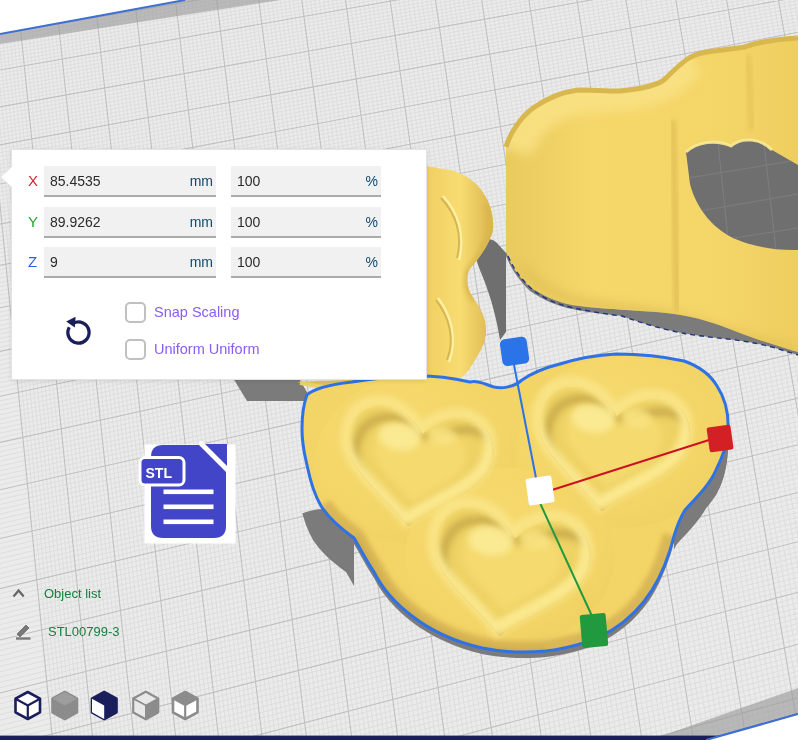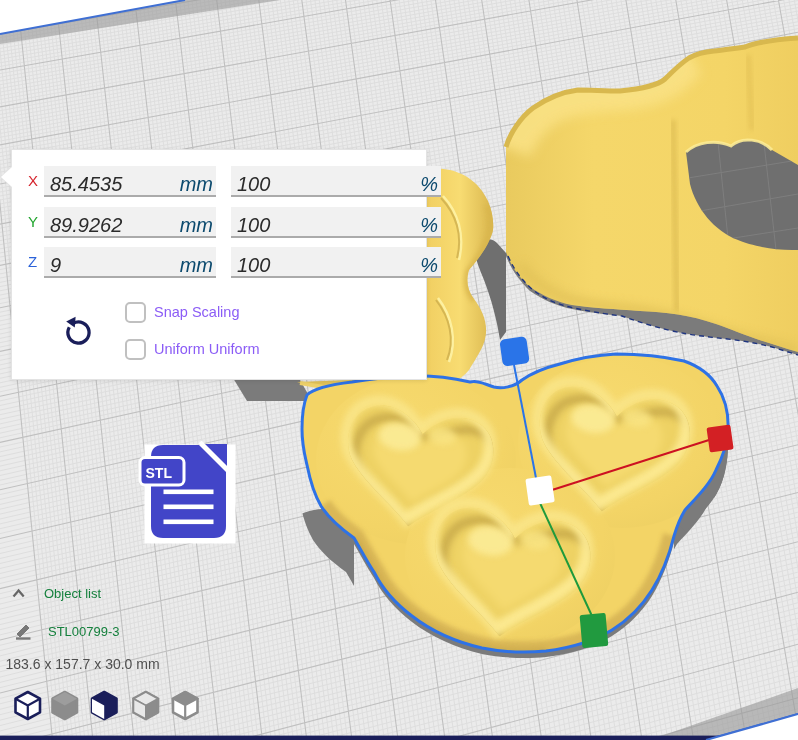--- a/index.html
+++ b/index.html
@@ -6,25 +6,25 @@
   font-family:"Liberation Sans", sans-serif; }
 #stage { position:relative; width:798px; height:740px; }
 #panel { position:absolute; left:11px; top:149px; width:416px; height:231px;
   background:#fff; border:1px solid #e3e3e3; box-shadow:0 1px 4px rgba(0,0,0,0.10); }
 #notch { position:absolute; left:-11px; top:17px; width:0; height:0;
   border-top:10px solid transparent; border-bottom:10px solid transparent;
   border-right:11px solid #ffffff; filter:drop-shadow(-1px 0 0 #e3e3e3); }
 .row { position:absolute; left:0; width:100%; height:31px; }
 .axis { position:absolute; left:16px; top:6px; font-size:15px; }
 .fld { position:absolute; top:0; height:31px; background:#f1f1f1;
-  border-bottom:2px solid #ababab; font-size:20px; color:#2b2b2b;font-style:italic; }
+  border-bottom:2px solid #ababab; font-size:14px; color:#2b2b2b; }
 .fld .val { position:absolute; left:6px; top:7px; }
 .fld .unit { position:absolute; right:3px; top:7px; color:#0c4a6e; }
 .f1 { left:32px; width:172px; }
-.f2 { left:219px; width:210px; }
+.f2 { left:219px; width:150px; }
 .cb { position:absolute; left:113px; width:21px; height:21px; background:#fff;
   border:2px solid #c0c0c0; border-radius:5px; }
 .cbl { position:absolute; left:142px; font-size:14.5px; color:#8b5cf6; }
 .txt { position:absolute; color:#15803d; }
 </style></head>
 <body>
 <div id="stage">
 <svg width="798" height="740" viewBox="0 0 798 740">
 <defs>
 <clipPath id="plate">
@@ -262,14 +262,13 @@
     <path d="M10.2,9.3 A10.6,10.6 0 1 1 6.3,13.2" stroke="#1a1e5a" stroke-width="3.3" fill="none"></path>
     <path d="M3.2,7.6 L12.6,2.8 L11.8,13.6 Z" fill="#1a1e5a"></path>
   </svg>
   <div class="cb" style="top:152px;"></div>
   <div class="cbl" style="top:154px;">Snap Scaling</div>
   <div class="cb" style="top:188.5px;"></div>
   <div class="cbl" style="top:190.5px;">Uniform Uniform</div>
 </div>
 <div class="txt" style="left:44px; top:586px; font-size:13px;">Object list</div>
 <div class="txt" style="left:48px; top:623.5px; font-size:13px;">STL00799-3</div>
-<div class="txt" style="left:5.5px; top:656px; font-size:14px; color:#4f4f4f;">183.6 x 157.7 x 30.0 mm</div>
 </div>
 
 </body></html>

